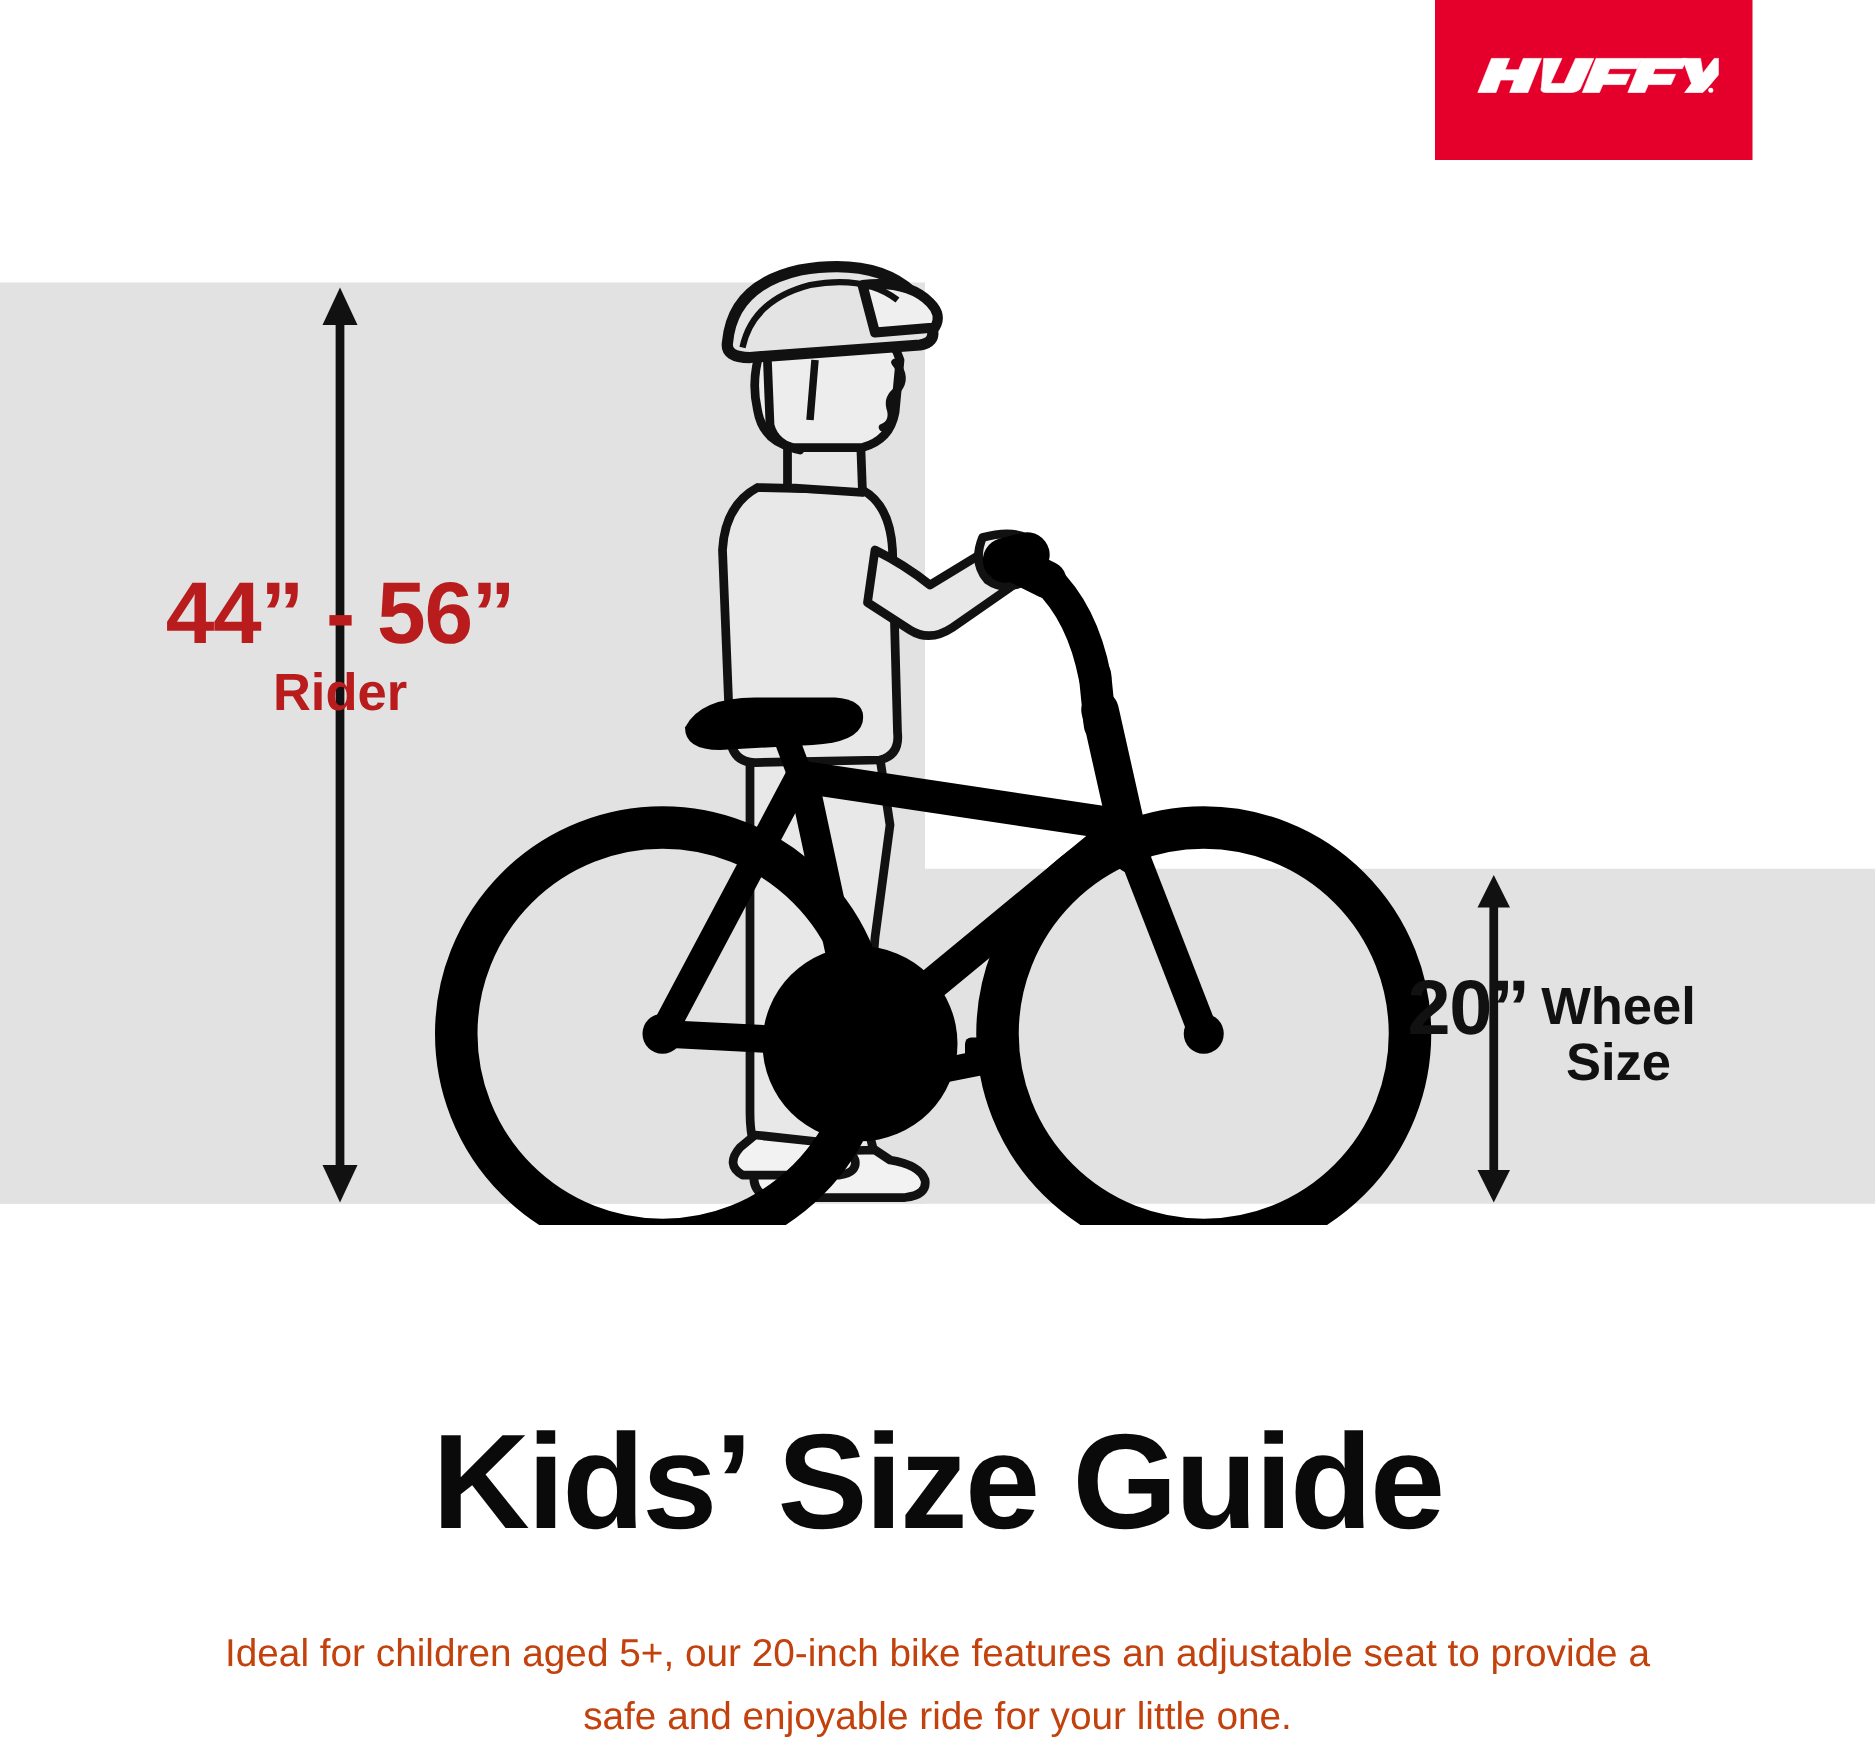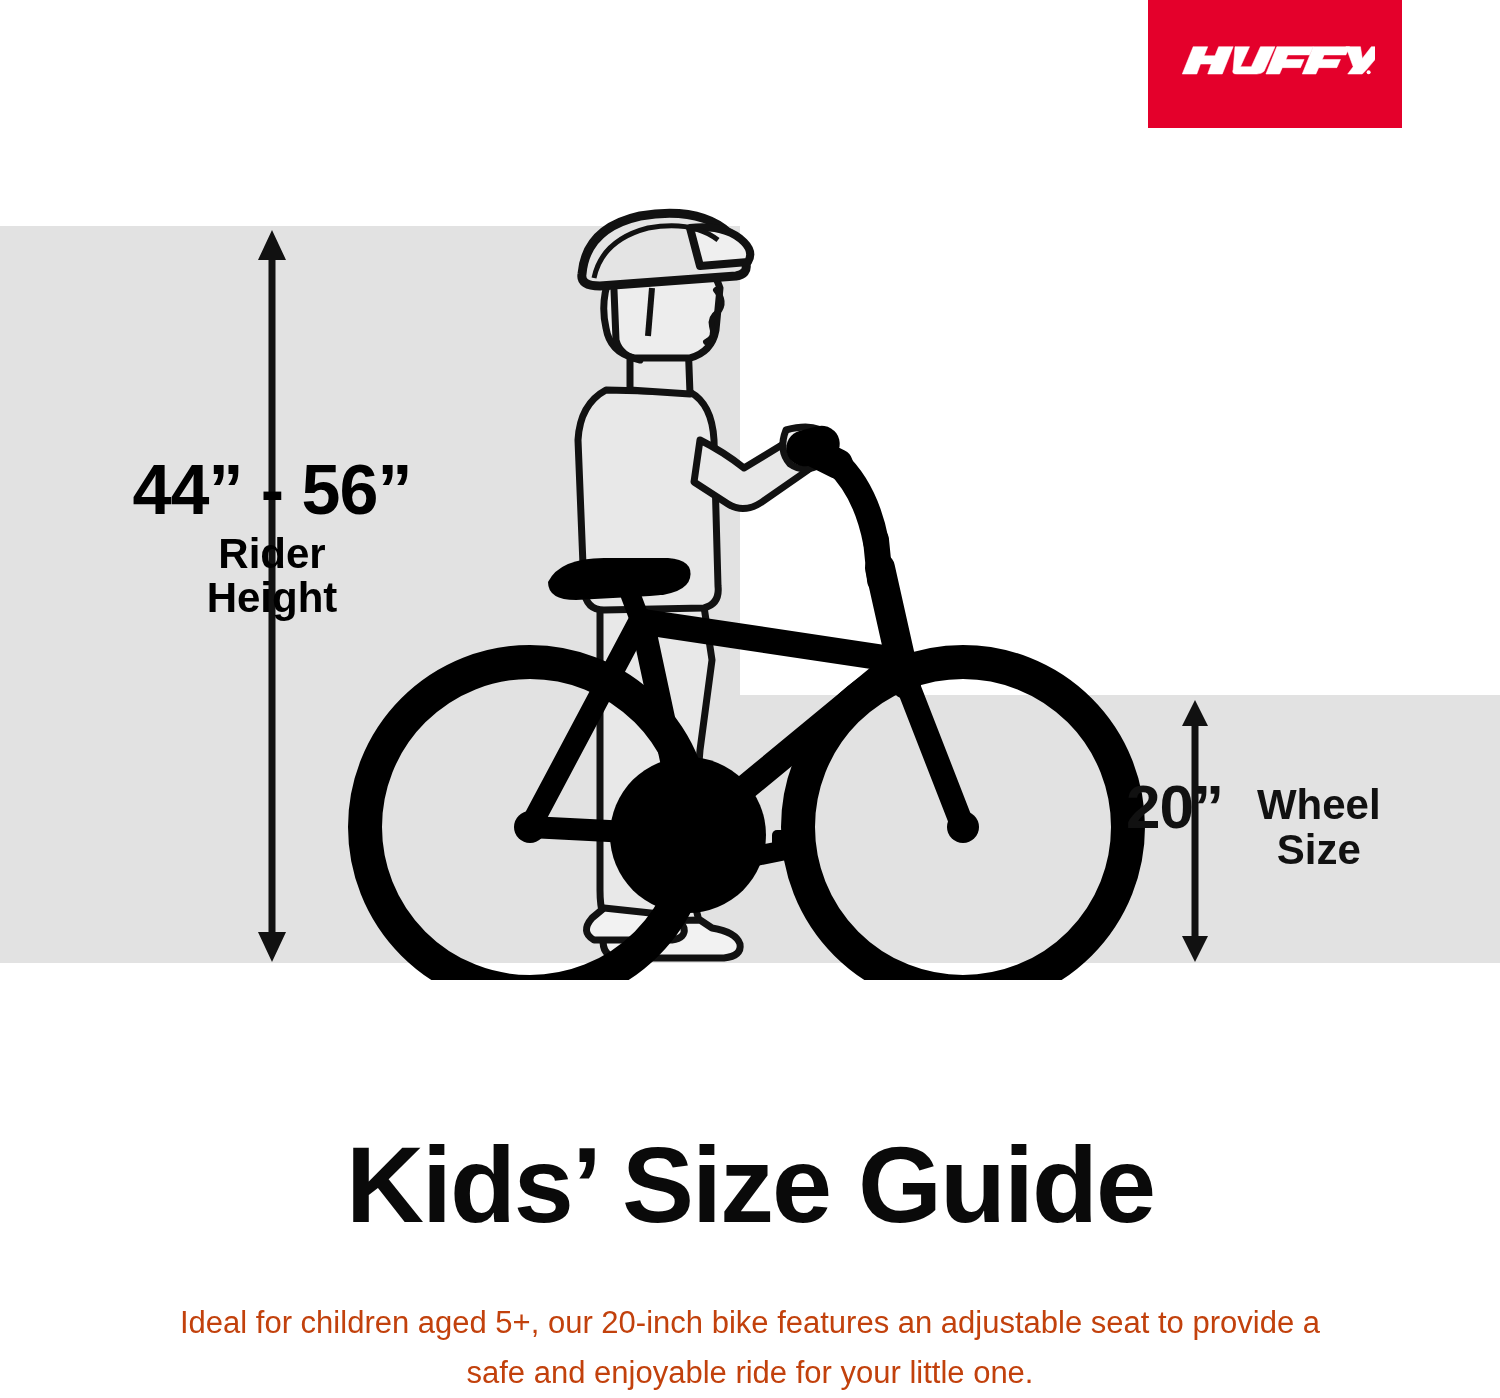--- a/index.html
+++ b/index.html
@@ -63,21 +63,21 @@
     height: 790px;
   }
 
   
   #rider-height-callout {
     position: absolute;
     left: 72px;
     top: 455px;
     width: 400px;
     text-align: center;
-    color: #000000;
+    color: #b91c1c;
   }
   #rider-height-value {
     font-size: 70px;
     font-weight: 700;
     line-height: 1.02;
     letter-spacing: -1px;
     white-space: nowrap;
   }
   #rider-height-label {
     font-size: 42px;
@@ -87,21 +87,20 @@
   }
   #rider-height-label span { display: block; }
 
   #wheel-size-callout {
     position: absolute;
     left: 1126px;
     top: 776px;
     display: flex;
     align-items: flex-start;
     color: #111111;
-    gap: 24px;
   }
   #wheel-size-value {
     font-size: 62px;
     font-weight: 700;
     line-height: 1.0;
     letter-spacing: -1px;
     margin-right: 10px;
   }
   #wheel-size-label {
     font-size: 42px;
@@ -249,21 +248,20 @@
 <svg id="rider-arrow" style="position:absolute;left:252px;top:228px;width:40px;height:736px;" viewBox="0 0 40 736">
   <line x1="20" y1="24" x2="20" y2="712" stroke="#111" stroke-width="7"></line>
   <polygon points="20,2 6,32 34,32" fill="#111"></polygon>
   <polygon points="20,734 6,704 34,704" fill="#111"></polygon>
 </svg>
 
 <div id="rider-height-callout">
   <div id="rider-height-value">44” - 56”</div>
   <div id="rider-height-label">
     <span>Rider</span>
-    <span>Height</span>
   </div>
 </div>
 
 <svg id="wheel-arrow" style="position:absolute;left:1175px;top:698px;width:40px;height:266px;" viewBox="0 0 40 266">
   <line x1="20" y1="20" x2="20" y2="246" stroke="#111" stroke-width="7"></line>
   <polygon points="20,2 7,28 33,28" fill="#111"></polygon>
   <polygon points="20,264 7,238 33,238" fill="#111"></polygon>
 </svg>
 
 <div id="wheel-size-callout">

